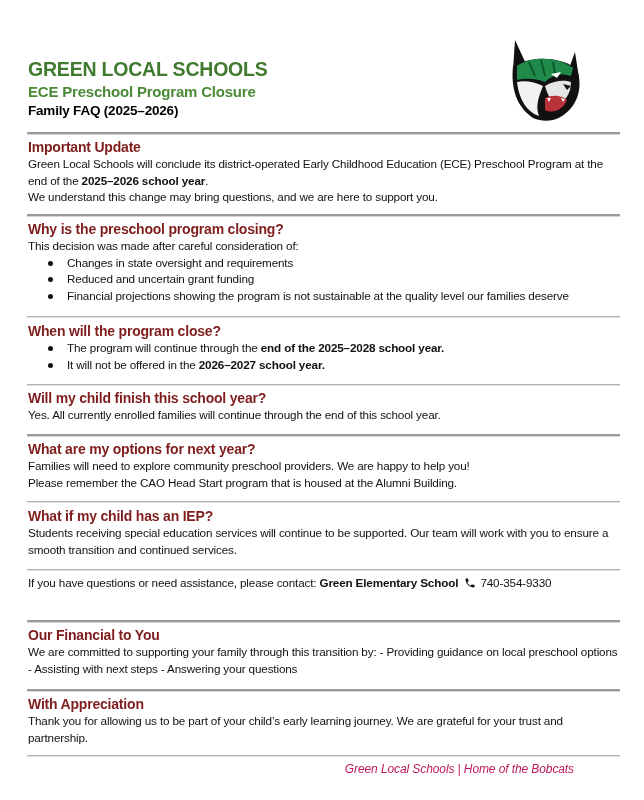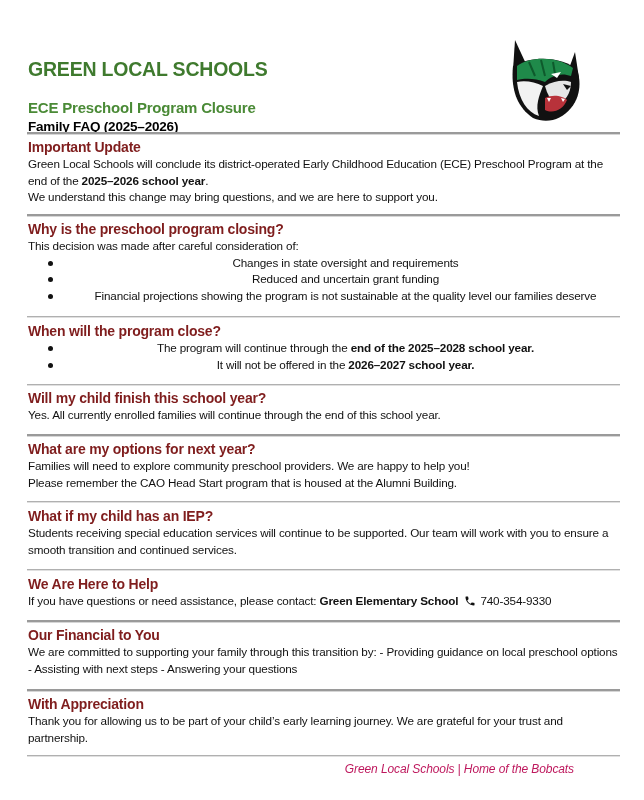--- a/index.html
+++ b/index.html
@@ -11,21 +11,21 @@
     }
     .page { position: absolute; left: 0; top: 0; width: 598px; height: 800px; }
 
     .header { position: absolute; left: 28px; top: 58px; }
     .title {
       font-size: 19.5px; font-weight: bold; color: #3f7a2e;
       letter-spacing: -0.2px; line-height: 22px;
     }
     .subtitle {
       font-size: 15px; font-weight: bold; color: #4a8a36;
-      line-height: 20px; margin-top: 18px; letter-spacing: -0.2px;
+      line-height: 20px; margin-top: 2px; letter-spacing: -0.2px;
     }
     .subtitle2 {
       font-size: 13.5px; font-weight: bold; color: #000000;
       line-height: 18px; letter-spacing: -0.2px;
     }
 
     .logo { position: absolute; left: 505px; top: 36px; width: 78px; height: 86px; }
 
     .rule {
       position: absolute; left: 27px; width: 593px; height: 3px;
@@ -37,21 +37,21 @@
     .section { position: absolute; left: 28px; width: 596px; }
     .sec-title {
       font-size: 14px; font-weight: bold; color: #7f1d1d;
       line-height: 18px; letter-spacing: -0.2px;
     }
     .sec-body {
       font-size: 11.7px; line-height: 16.5px; color: #111;
       letter-spacing: -0.15px;
     }
     .sec-body b { font-weight: bold; }
-    ul.bullets { list-style: none; margin-left: 20px; text-align: center; }
+    ul.bullets { list-style: none; margin-left: 20px; }
     ul.bullets li { position: relative; padding-left: 19px; font-size: 11.7px; line-height: 16.5px; letter-spacing: -0.15px; }
     ul.bullets li::before {
       content: ""; position: absolute; left: 0; top: 6px;
       width: 5px; height: 5px; border-radius: 50%; background: #111;
     }
     .phone-icon { display: inline-block; width: 12px; height: 12px; vertical-align: -2px; margin: 0 4px 0 3px; }
 
     .footer {
       position: absolute; right: 24px; top: 762px;
       font-size: 12px; font-style: italic; color: #be185d; letter-spacing: -0.1px;
@@ -143,21 +143,20 @@
   <div class="rule thin" style="top:501px"></div>
 
   <div class="section" style="top:507px">
     <div class="sec-title">What if my child has an IEP?</div>
     <div class="sec-body">Students receiving special education services will continue to be supported. Our team will work with you to ensure a smooth transition and continued services.</div>
   </div>
 
   <div class="rule thin" style="top:569px"></div>
 
   <div class="section" style="top:575px">
-    <div class="sec-title">We Are Here to Help</div>
     <div class="sec-body">
       <span>If you have questions or need assistance, please contact: </span><b>Green Elementary School</b>
       <span class="phone-icon">
         <svg viewBox="0 0 24 24" width="12" height="12">
             <path fill="#111" d="M6.6 10.8c1.4 2.8 3.8 5.1 6.6 6.6l2.2-2.2c.3-.3.7-.4 1-.2 1.1.4 2.3.6 3.6.6.6 0 1 .4 1 1V20c0 .6-.4 1-1 1C10.6 21 3 13.4 3 4c0-.6.4-1 1-1h3.5c.6 0 1 .4 1 1 0 1.3.2 2.5.6 3.6.1.3 0 .7-.2 1L6.6 10.8z"></path>
           </svg>
       </span><span>740-354-9330</span>
     </div>
   </div>
 

